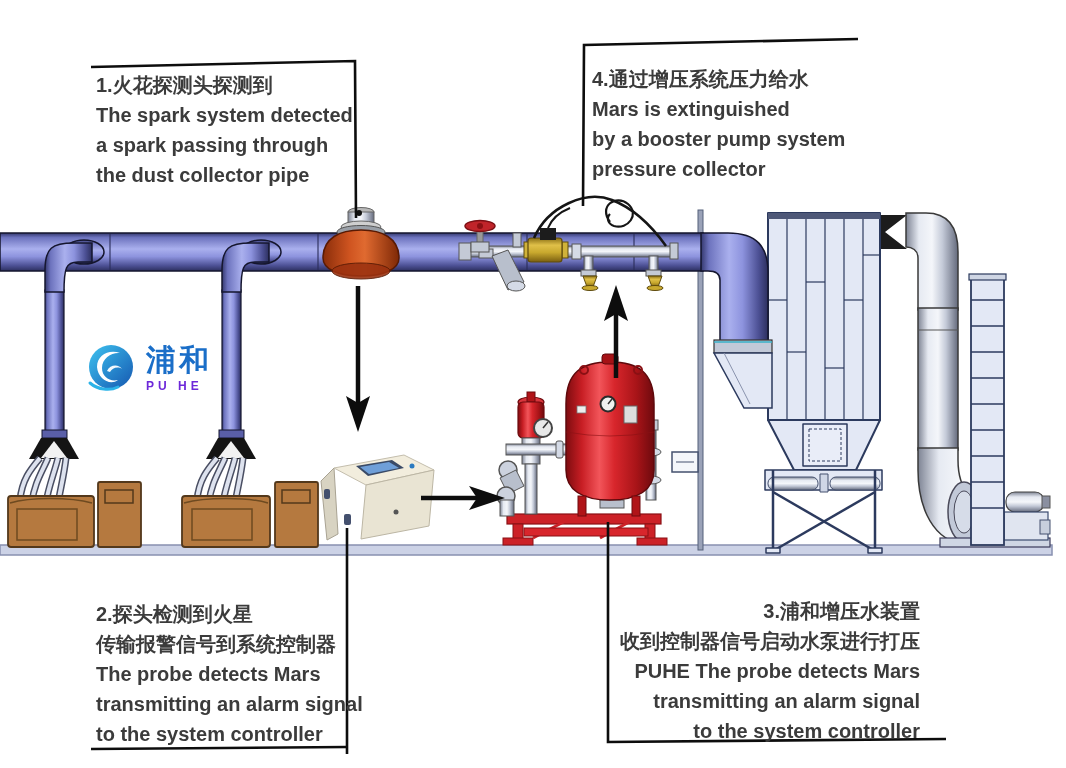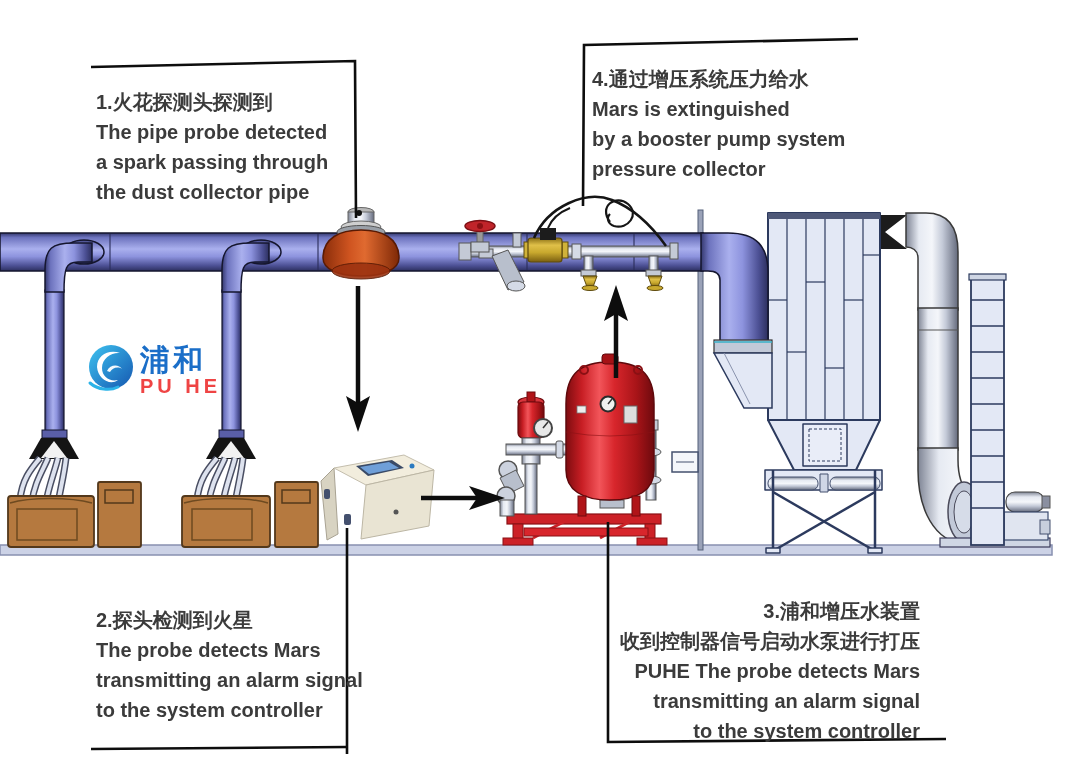--- a/index.html
+++ b/index.html
@@ -1,28 +1,28 @@
 <!DOCTYPE html>
 <html><head>
 <meta charset="utf-8">
 <style>
   html,body{margin:0;padding:0;background:#ffffff;}
   #stage{position:relative;width:1066px;height:768px;background:#ffffff;overflow:hidden;
          font-family:"Liberation Sans", sans-serif;}
   #diagram{position:absolute;left:0;top:0;width:1066px;height:768px;}
   .note{position:absolute;font-weight:700;color:#3b3b3b;font-size:20px;line-height:30px;}
   .note div{white-space:nowrap;}
-  #note1{left:96px;top:70px;margin-top:17px;}
+  #note1{left:96px;top:70px;}
   #note4{left:592px;top:64px;}
-  #note2{left:96px;top:599px;margin-top:6px;}
+  #note2{left:96px;top:599px;}
   #note3{left:620px;top:596px;text-align:right;}
-  #logo{position:absolute;left:82px;top:340px;display:flex;align-items:flex-start;}
+  #logo{position:absolute;left:82px;top:340px;display:flex;align-items:flex-start;gap:6px;}
   #logo .txt{display:flex;flex-direction:column;margin-top:4px;}
   #logo .zh{font-size:30px;font-weight:700;color:#1a6ec8;letter-spacing:3px;line-height:32px;}
-  #logo .en{font-size:20px;font-weight:700;color:#ef4444;letter-spacing:4px;line-height:20px;}
+  #logo .en{font-size:12px;font-weight:700;color:#6d28d9;letter-spacing:4px;line-height:20px;}
 </style>
 </head>
 <body>
 
 <div id="stage">
 
 <svg id="diagram" viewBox="0 0 1066 768" xmlns="http://www.w3.org/2000/svg">
   <defs>
     <linearGradient id="pipeV" x1="0" y1="0" x2="0" y2="1">
       <stop offset="0" stop-color="#34386e"></stop>
@@ -386,34 +386,35 @@
     <path d="M8,43 C16,50 28,51 36,47" stroke="#2bb3e8" stroke-width="3" fill="none" stroke-linecap="round"></path>
   </svg>
   <div class="txt">
     <span class="zh">浦和</span>
     <span class="en">PU HE</span>
   </div>
 </div>
 
 <div id="note1" class="note">
   <div>1.火花探测头探测到</div>
-  <div>The pipe probe detected</div>
+  <div>The spark system detected</div>
   <div>a spark passing through</div>
   <div>the dust collector pipe</div>
 </div>
 
 <div id="note4" class="note">
   <div>4.通过增压系统压力给水</div>
   <div>Mars is extinguished</div>
   <div>by a booster pump system</div>
   <div>pressure collector</div>
 </div>
 
 <div id="note2" class="note">
   <div>2.探头检测到火星</div>
+  <div>传输报警信号到系统控制器</div>
   <div>The probe detects Mars</div>
   <div>transmitting an alarm signal</div>
   <div>to the system controller</div>
 </div>
 
 <div id="note3" class="note">
   <div>3.浦和增压水装置</div>
   <div>收到控制器信号启动水泵进行打压</div>
   <div>PUHE The probe detects Mars</div>
   <div>transmitting an alarm signal</div>

